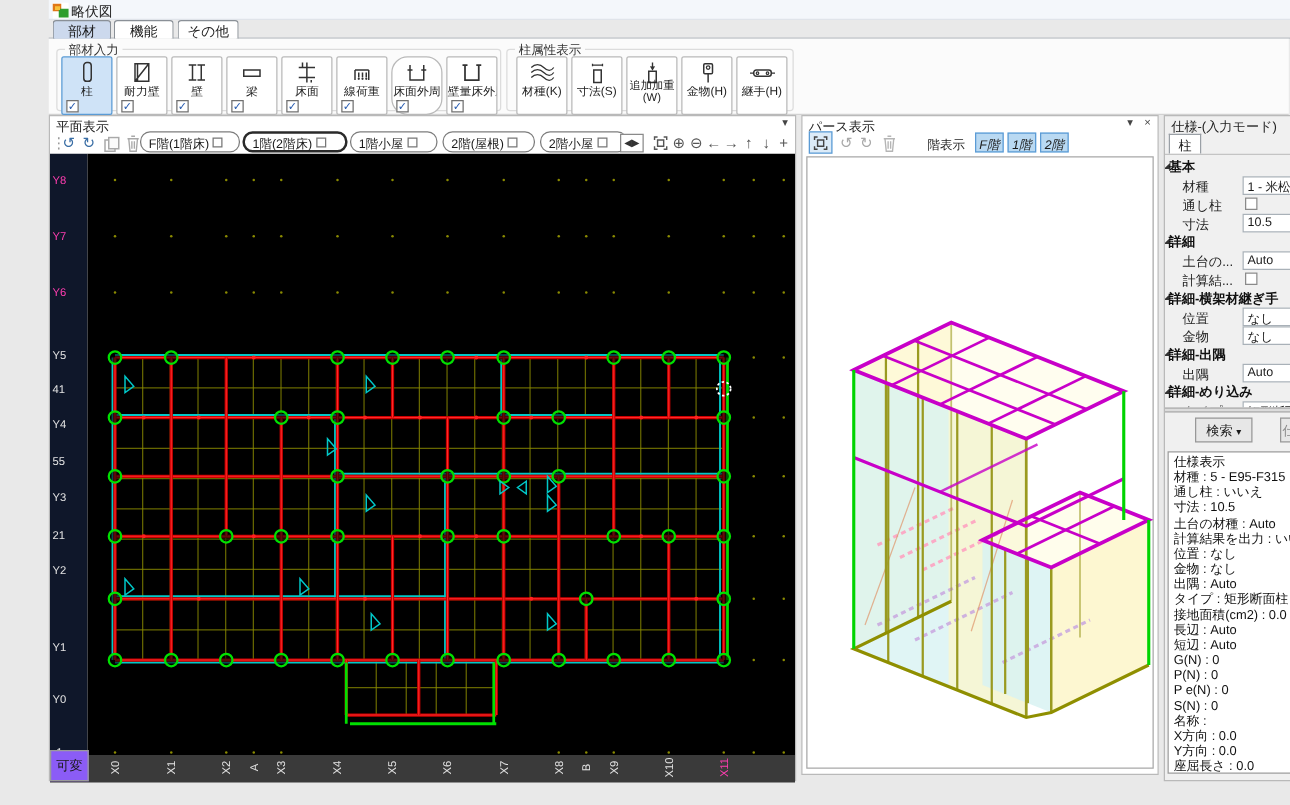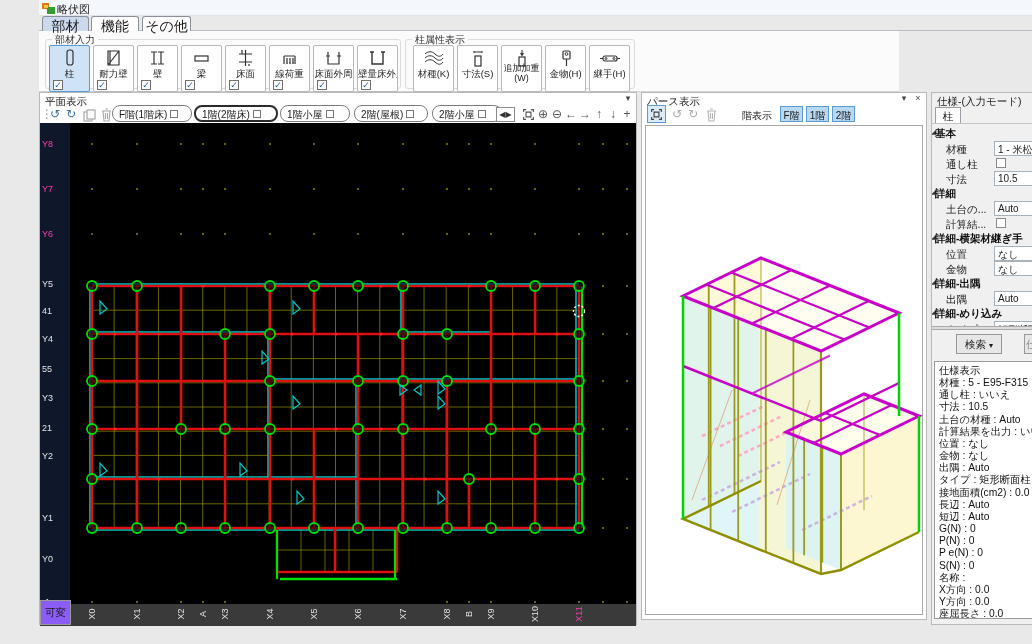--- a/index.html
+++ b/index.html
@@ -7,26 +7,26 @@
   body { font-family:"Liberation Sans","DejaVu Sans",sans-serif; font-size:11px; color:#1a1a1a; background:#e9e9e9; }
   #root { position:relative; width:1032px; height:644px; background:#e9e9e9;margin-left:39px; }
   .abs { position:absolute; }
 
   
   #titlebar { left:0; top:0; width:1032px; height:16px; background:#f4f7fb; border-bottom:1px solid #e0e4ea; }
   #title-text { left:18px; top:2px; font-size:11px; color:#222; }
   #min-btn { left:996px; top:1px; width:30px; height:14px; text-align:center; color:#333; font-size:10px; cursor:default; }
 
   
-  .main-tab { position:absolute; top:16px; height:15px; border:1px solid #8a9097; border-bottom:none; border-radius:3px 3px 0 0; background:#fff; text-align:center; font-size:14px; padding-top:1px; }
+  .main-tab { position:absolute; top:16px; height:15px; border:1px solid #8a9097; border-bottom:none; border-radius:3px 3px 0 0; background:#fff; text-align:center; font-size:11px; padding-top:1px; }
   .main-tab.active { background:#ccd9ed; }
   #tabline { left:0; top:30px; width:1032px; height:1px; background:#b9bec4; }
 
   
-  #toolbar { left:0; top:31px; width:860px; height:61px; background:#fbfbfb; border-bottom:1px solid #d2d2d2; }
+  #toolbar { left:0; top:31px; width:992px; height:61px; background:#fbfbfb; border-bottom:1px solid #d2d2d2; }
   .groupbox { position:absolute; border:1px solid #dcdcdc; border-radius:3px; }
   .groupbox .gtitle { position:absolute; top:-7px; left:6px; background:#fbfbfb; padding:0 3px; font-size:10px; color:#333; }
   .toolbtn { position:absolute; width:41px; height:47px; background:#fff; border:1px solid #b9b9b9; border-radius:2px; }
   .toolbtn.sel { background:#cfe3f7; border-color:#5a9bd5; }
   .toolbtn .ticon { position:absolute; left:50%; top:2px; transform:translateX(-50%); }
   .toolbtn .tlabel { position:absolute; left:0; right:0; top:23px; text-align:center; font-size:9.5px; color:#222; white-space:nowrap; overflow:hidden; line-height:10px; }
   .toolbtn .tlabel.two { top:17px; }
   .cb { position:absolute; width:10px; height:10px; border:1px solid #707070; background:#fff; font-size:9px; line-height:9px; text-align:center; color:#2a5db0; }
 
   
@@ -45,21 +45,21 @@
   #ruler-left { left:0; top:30px; width:30px; height:481px; background:#0f172a; }
   #ruler-bottom { left:0; top:511px; width:596px; height:22px; background:#3a3a3a; }
   .rlab { position:absolute; color:#e3e3e3; font-size:9px; }
   .rlab.mag { color:#ff3db0; }
   #kahen { position:absolute; left:0px; top:507px; width:31px; height:25px; background:#8b5cf6; border:1px solid #9a9a9a; text-align:center; padding-top:5px; font-size:10.5px; z-index:5; }
   #plan-canvas { position:absolute; left:30px; top:30px; width:566px; height:481px; background:#000; }
 
   
   #persp-panel { left:602px; top:92px; width:286px; height:528px; }
   #persp-toolbar { position:absolute; left:0; top:12px; width:284px; height:20px; }
-  .ptoggle { position:absolute; top:1px; height:16px; background:#b9d9f2; border:1px solid #5b9bd5; font-size:10px; text-align:center; padding-top:2px; }
+  .ptoggle { position:absolute; top:1px; height:16px; background:#b9d9f2; border:1px solid #5b9bd5; font-size:10px; text-align:center; padding-top:2px;font-style:italic; }
   #persp-view { position:absolute; left:3px; top:32px; width:278px; height:490px; border:1px solid #a8a8a8; background:#fff; }
 
   
   #spec-panel { left:892px; top:92px; width:140px; height:533px; background:#f0f0f0; border:1px solid #b9b9b9; }
   #spec-tab { position:absolute; left:3px; top:14px; width:26px; height:16px; background:#fff; border:1px solid #9aa0a6; border-bottom:none; font-size:10.5px; text-align:center; padding-top:2px; }
   #prop-grid { position:absolute; left:0; top:30px; width:138px; height:203px; background:#f0f0f0; border-top:1px solid #c4c4c4; overflow:hidden; }
   .prow { position:absolute; left:0; width:138px; height:15px; }
   .prow .sec { position:absolute; left:3px; top:1px; font-weight:bold; font-size:10.5px; color:#111; }
   .prow .tri { position:absolute; left:-1px; top:2px; font-size:7px; color:#333; }
   .prow .plab { position:absolute; left:14px; top:2px; font-size:10.5px; color:#222; white-space:nowrap; }
@@ -139,21 +139,21 @@
         <div class="toolbtn" style="left: 230px; top: 14px;">
           <svg width="24" height="20" viewBox="0 0 24 20" class="ticon">
             <path d="M6,8 v8 M6,8 h11 M17,8 v8 M9,10 v4 M12,10 v4 M15,10 v4" fill="none" stroke="#333" stroke-width="1.2"></path>
             <circle cx="9" cy="15" r="0.9" fill="#333"></circle>
             <circle cx="12" cy="15" r="0.9" fill="#333"></circle>
             <circle cx="15" cy="15" r="0.9" fill="#333"></circle>
           </svg>
           <span class="tlabel">線荷重</span>
           <span class="cb" style="left: 3px; top: 34px;">✓</span>
         </div>
-        <div class="toolbtn" style="left: 274px; top: 14px;">
+        <div class="toolbtn" style="left: 274px; top: 14px; border-radius: 13px;">
           <svg width="24" height="20" viewBox="0 0 24 20" class="ticon">
             <path d="M6,4 v12 h11 V4 M4,8 h4 M15,8 h4" fill="none" stroke="#333" stroke-width="1.2"></path>
           </svg>
           <span class="tlabel">床面外周</span>
           <span class="cb" style="left: 3px; top: 34px;">✓</span>
         </div>
         <div class="toolbtn" style="left: 318px; top: 14px;">
           <svg width="24" height="20" viewBox="0 0 24 20" class="ticon">
             <path d="M6,4 v12 h11 V4 M4,4 h4 M15,4 h4" fill="none" stroke="#333" stroke-width="1.4"></path>
           </svg>

